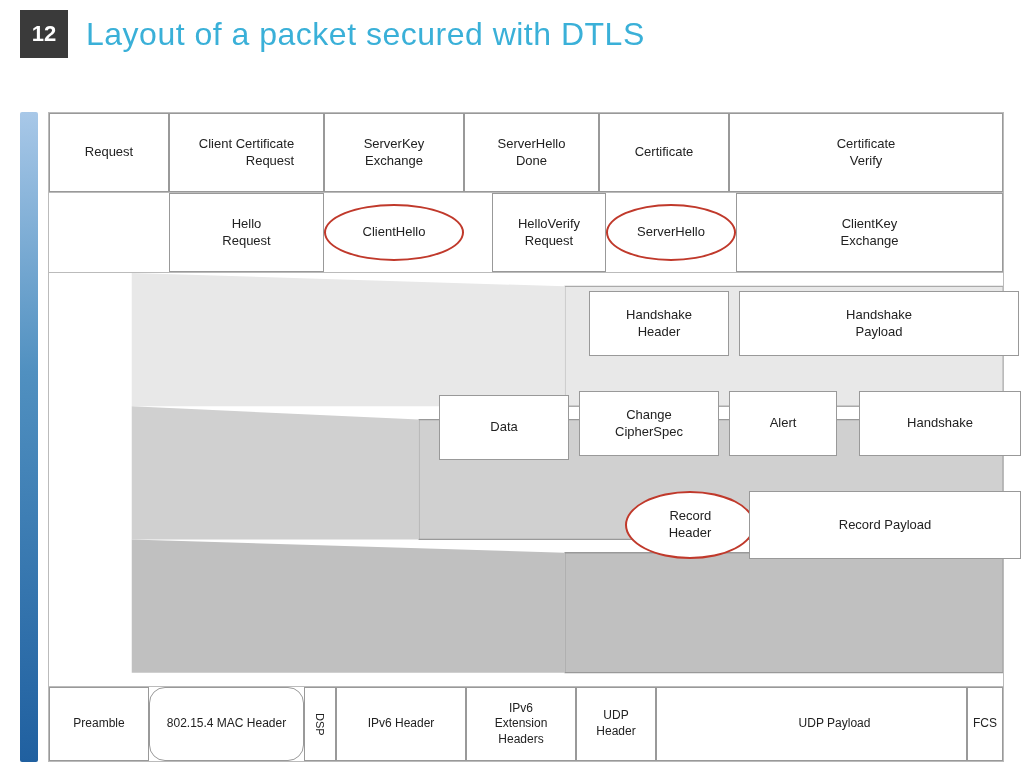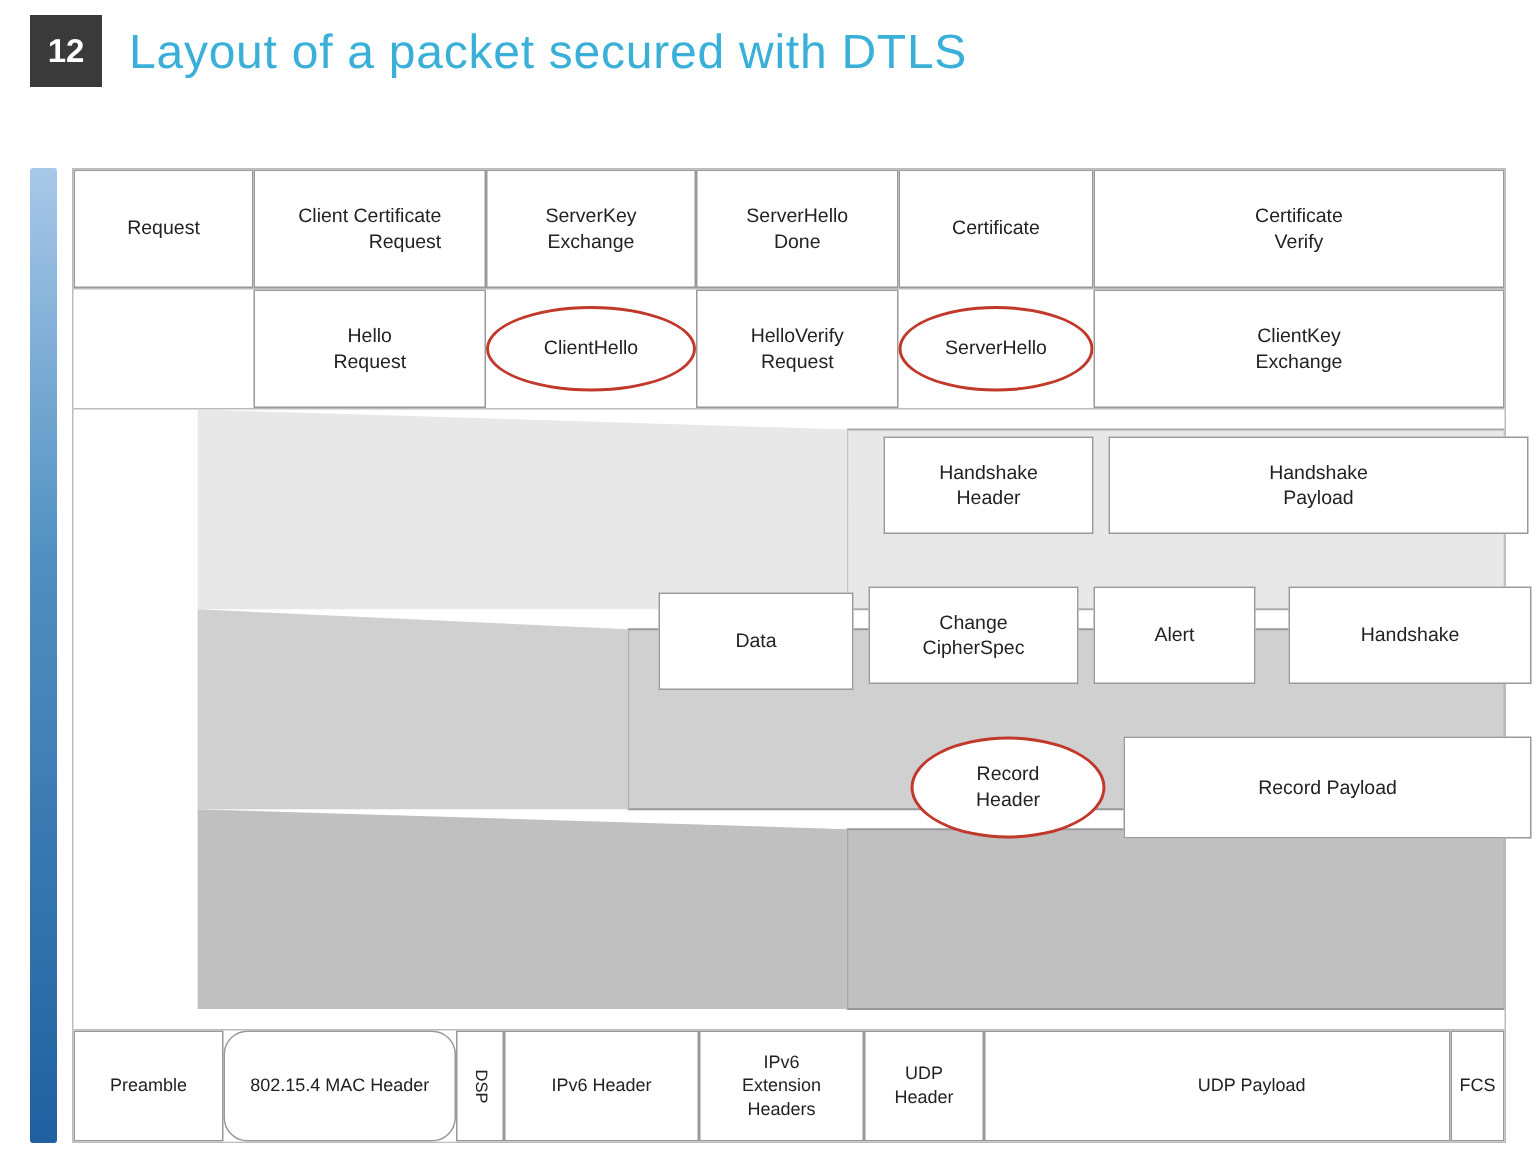--- a/index.html
+++ b/index.html
@@ -193,21 +193,21 @@
         <div class="cell w-serverkey" style="border-right:1.5px solid #999;height:100%;">ServerKey<br>Exchange</div>
         <div class="cell w-serverhellodone" style="border-right:1.5px solid #999;height:100%;">ServerHello<br>Done</div>
         <div class="cell w-certificate" style="border-right:1.5px solid #999;height:100%;">Certificate</div>
         <div class="cell" style="flex:1;height:100%;">Certificate<br>Verify</div>
       </div>
 
       <div class="row2">
         <div style="width:120px;"></div>
         <div class="cell" style="width:155px;border:1.5px solid #999;height:100%;border-right:1.5px solid #999;">Hello<br>Request</div>
         <div class="cell circled" style="width:140px;height:72%;margin:auto 0;border-right:1.5px solid #c0392b;">ClientHello</div>
-        <div class="cell" style="width:135px;border:1.5px solid #999;height:100%;border-right:1.5px solid #999;">HelloVerify<br>Request</div>
+        <div class="cell" style="width:114px;border:1.5px solid #999;height:100%;border-right:1.5px solid #999;margin-left:28px;">HelloVerify<br>Request</div>
         <div class="cell circled" style="width:130px;height:72%;margin:auto 0;border-right:1.5px solid #c0392b;">ServerHello</div>
         <div class="cell" style="flex:1;border:1.5px solid #999;height:100%;">ClientKey<br>Exchange</div>
       </div>
 
       <div class="layers-section" style="position:relative;height:310px;flex-shrink:0;">
 
         <svg class="layers-svg-bg" viewBox="0 0 980 310" preserveAspectRatio="none" xmlns="http://www.w3.org/2000/svg">
 
           <polygon points="530,10 980,10 980,100 530,100" fill="#e8e8e8" stroke="#aaa" stroke-width="1"></polygon>
 
@@ -237,21 +237,21 @@
         </div>
 
         <div class="alert-cell" style="left:680px;top:118px;width:108px;height:65px;">
           Alert
         </div>
 
         <div class="handshake-cell" style="left:810px;top:118px;width:162px;height:65px;">
           Handshake
         </div>
 
-        <div class="recordhdr-cell" style="left:558px;top:218px;width:130px;height:68px;border-radius:50%;">
+        <div class="recordhdr-cell" style="left:576px;top:218px;width:130px;height:68px;border-radius:50%;text-align:right;">
           Record<br>Header
         </div>
 
         <div class="recordpayload-cell" style="left:700px;top:218px;width:272px;height:68px;">
           Record Payload
         </div>
 
       </div>
 
       <div class="row-bottom" style="display:flex;border-top:1.5px solid #bbb;height:75px;background:#fff;margin-top:auto;">

